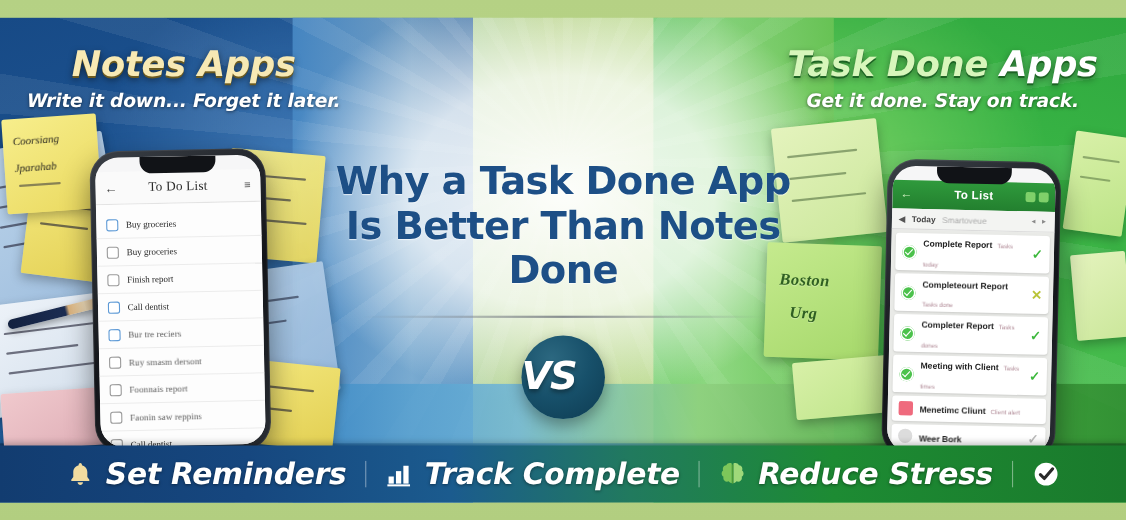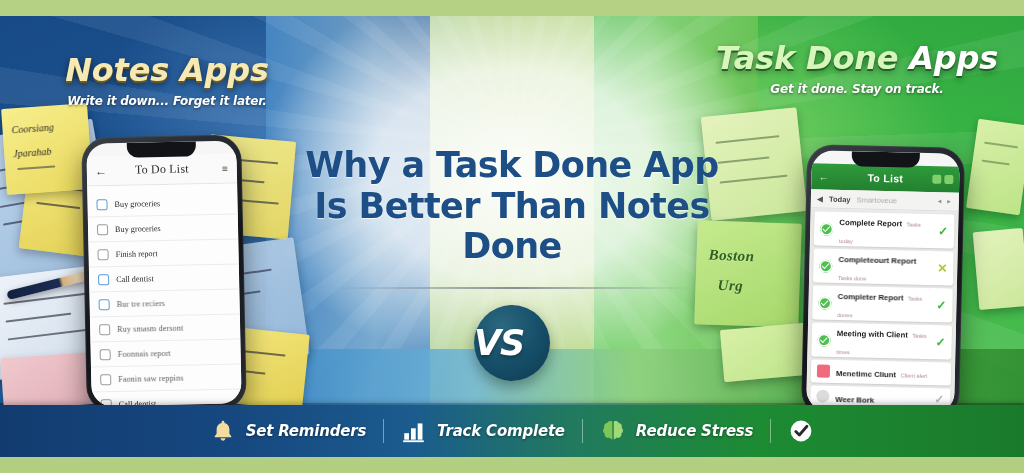--- a/index.html
+++ b/index.html
@@ -208,36 +208,36 @@
   .rp-sub { font-size:5.6px; color:#b08a96; filter:blur(.6px); margin-top:1px; }
   .rp-mark { font-size:12px; font-weight:700; flex:0 0 auto; }
   .rp-mark.ok { color:#3cb83c; }
   .rp-mark.x  { color:#b9c437; }
   .rp-mark.grey { color:#bbb; }
 
   
   .side-head {
     position:absolute; text-align:center; width:330px;
   }
-  #left-head  { left:2px;  top:38px; }
+  #left-head  { left:2px;  top:26px; }
   #right-head { right:2px; top:26px; }
   .side-title {
     font-size:32px; font-weight:700; font-style:italic;
     letter-spacing:-.2px; line-height:1;
     font-family:"DejaVu Sans", sans-serif;
   }
   #left-head .side-title {
     color:#f7e9b4;
     text-shadow:0 2px 0 #6b5a20, 0 3px 7px rgba(0,0,0,.55);
   }
   #right-head .side-title { text-shadow:0 2px 0 #1d6424, 0 3px 7px rgba(0,0,0,.4); }
   .t-green { color:#d7f6bb; }
   .t-white { color:#ffffff; }
   .side-sub {
-    margin-top:8px; font-size:12px; font-weight:700; font-style:italic;
+    margin-top:8px; font-size:17px; font-weight:700; font-style:italic;
     color:#ffffff; letter-spacing:-.2px;
     font-family:"DejaVu Sans", sans-serif;
     text-shadow:0 1px 3px rgba(0,0,0,.55);
   }
 
   
   .center {
     position:absolute; left:50%; top:88px; transform:translateX(-50%);
     width:430px; text-align:center;margin-top:41px;
   }
@@ -273,21 +273,21 @@
   .featurebar {
     position:absolute; left:0; bottom:0; width:100%; height:52px;
     background:linear-gradient(90deg,#123c70 0%,#16477f 22%,#1b5b8e 40%,#217a5e 56%,#1d8b33 74%,#1a7a2c 100%);
     display:flex; align-items:center; justify-content:center;
     box-shadow:0 -2px 6px rgba(0,0,0,.25);
   }
   .feature {
     display:flex; align-items:center; gap:10px; padding:0 17px;
   }
   .feature-label {
-    font-size:15px; font-weight:700; font-style:italic; color:#fff;
+    font-size:27px; font-weight:700; font-style:italic; color:#fff;
     letter-spacing:-.2px; font-family:"DejaVu Sans", sans-serif;
     text-shadow:0 1px 3px rgba(0,0,0,.45); white-space:nowrap;
   }
   .sep { width:1px; height:24px; background:rgba(255,255,255,.42); }
   .fico { width:26px; height:26px; flex:0 0 auto; display:block; }
 </style>
 </head>
 <body>
 
 <div id="banner">

